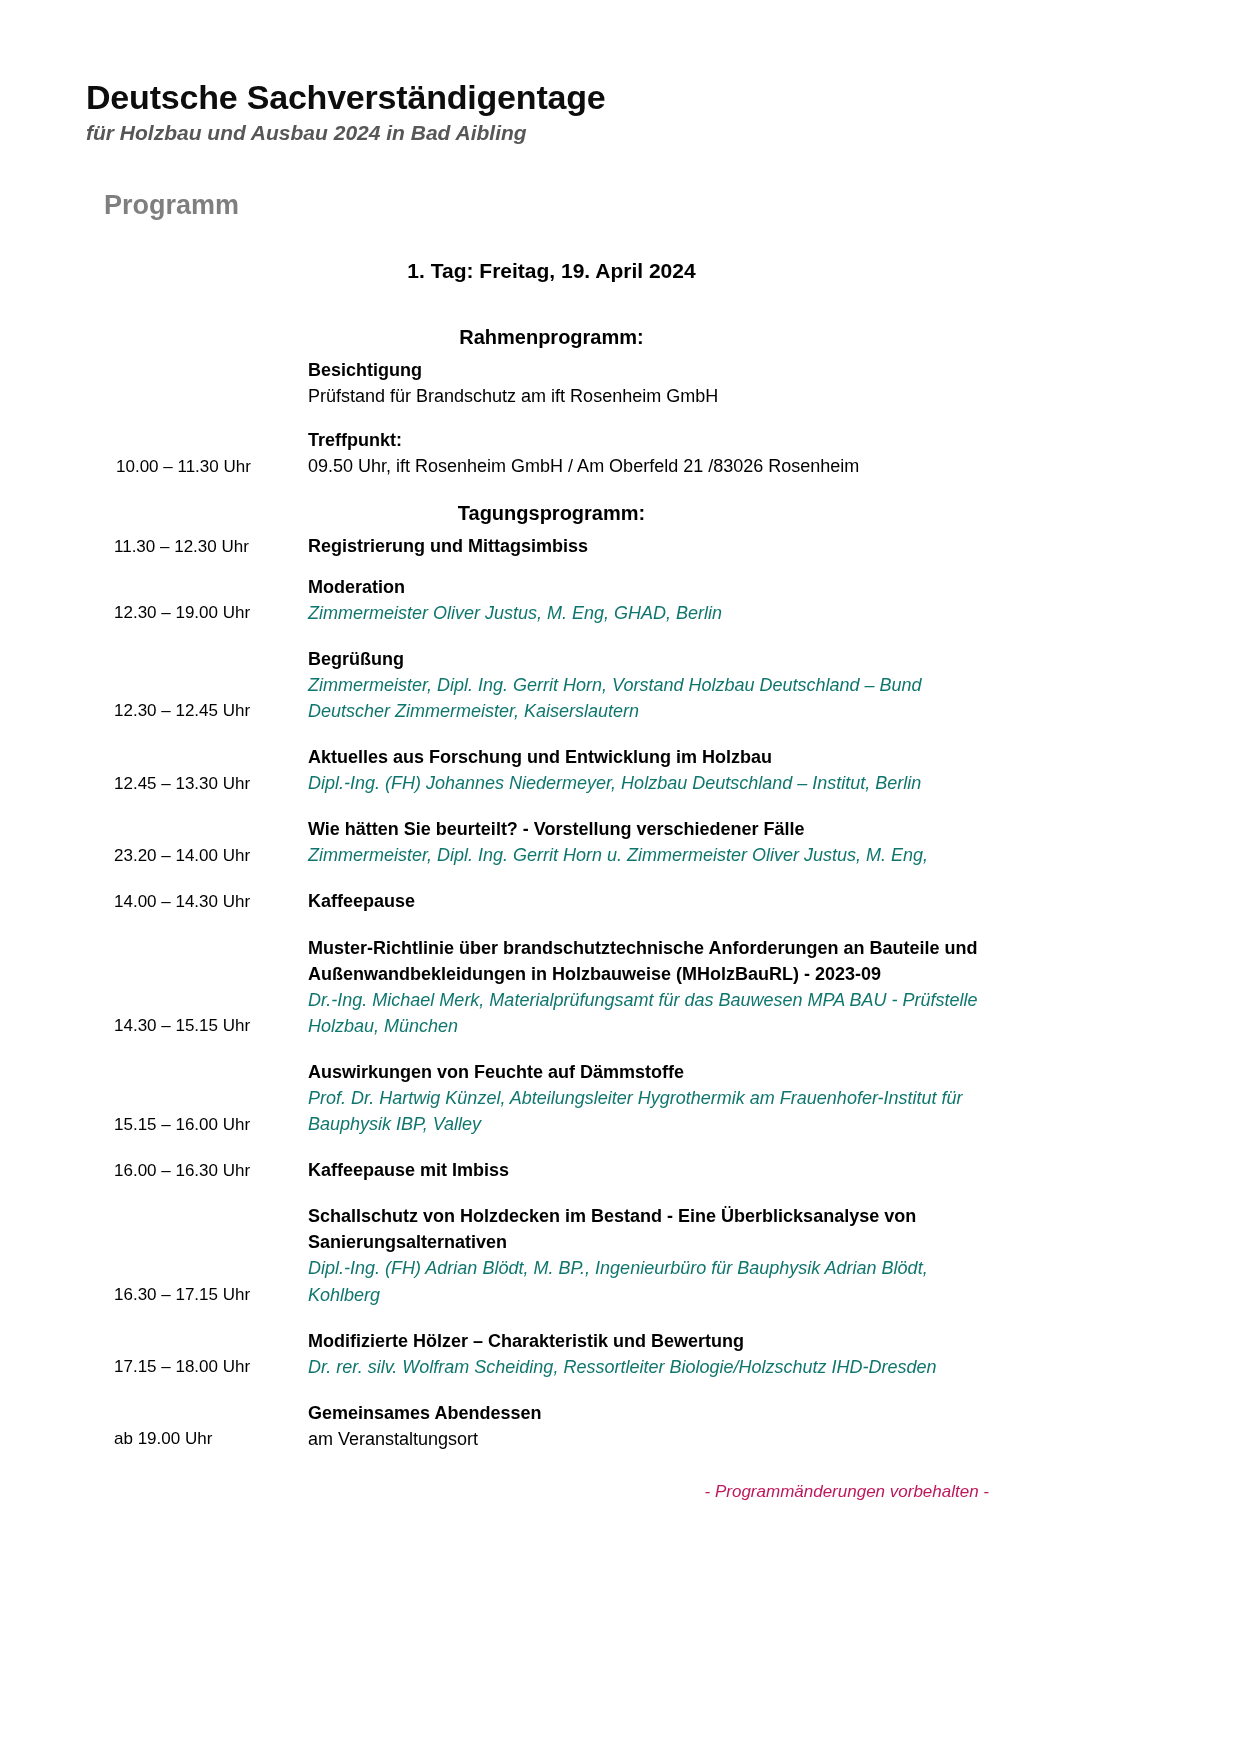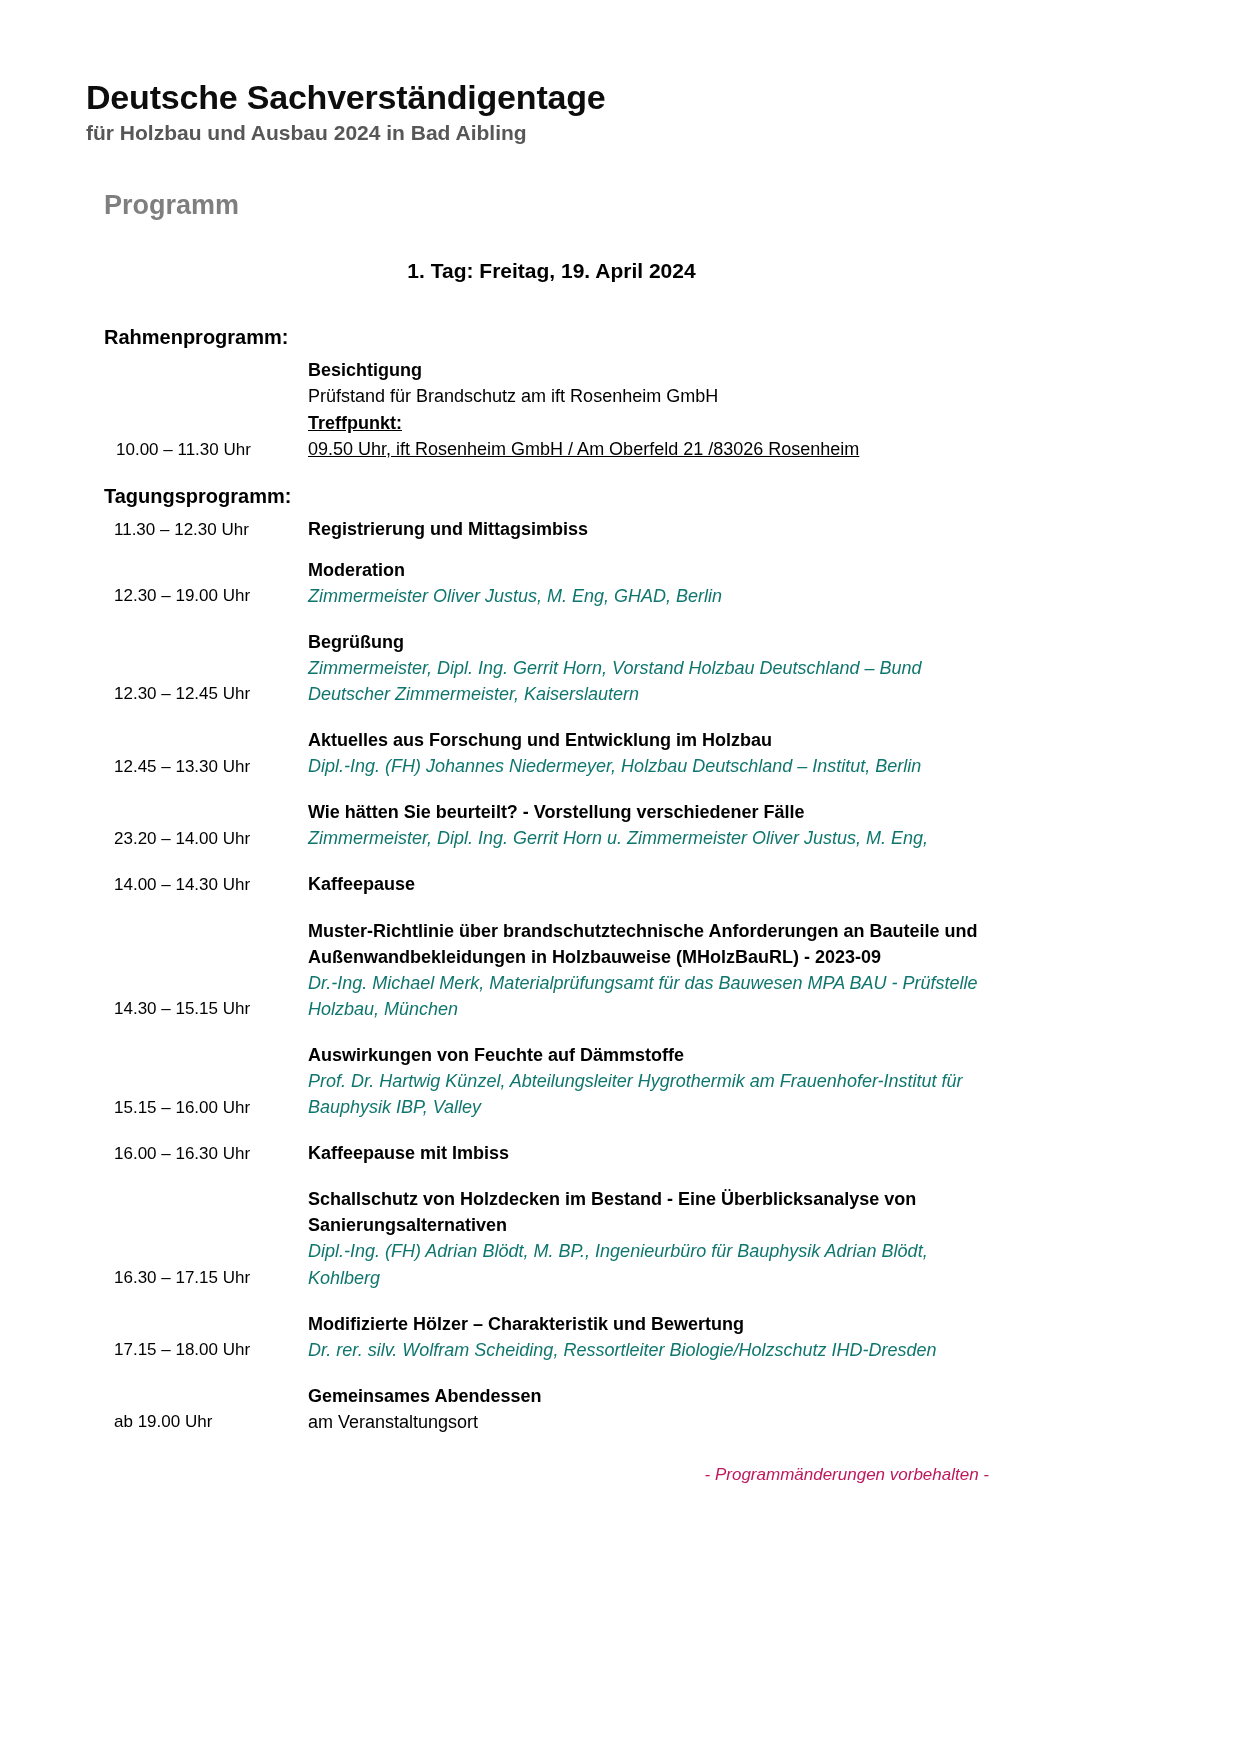--- a/index.html
+++ b/index.html
@@ -31,20 +31,21 @@
     line-height: 1.12;
     margin: 0 0 4px 0;
     color: #0d0d0d;
   }
   .doc-subtitle {
     font-size: 21px;
     font-weight: bold;
     color: #575757;
     line-height: 1.2;
     margin: 0 0 46px 0;
+    font-style: italic;
   }
   .section-label {
     font-size: 27px;
     font-weight: bold;
     color: #7f7f7f;
     margin: 0 0 38px 18px;
     line-height: 1.1;
   }
   .day-heading {
     font-size: 21px;
@@ -53,20 +54,21 @@
     margin: 0 0 42px 18px;
     line-height: 1.15;
     text-align: center;
   }
   .block-heading {
     font-size: 20px;
     font-weight: bold;
     color: #000000;
     margin: 0 0 8px 18px;
     line-height: 1.2;
+    text-align: center;
   }
   .block-heading.second {
     margin-top: 22px;
   }
 
   
   .schedule {
     margin: 0;
     padding: 0;
   }
@@ -103,22 +105,21 @@
     font-style: italic;
     color: #0f766e;
     display: block;
   }
   .detail .plain {
     color: #000000;
     display: block;
   }
   .detail .sub-group {
     display: block;
-    margin-top: 1px;
-    text-decoration: underline;
+    margin-top: 18px;
   }
 
   
   .schedule.frame .row .time {
     padding-left: 30px;
   }
 
   .footer-note {
     text-align: right;
     font-style: italic;

